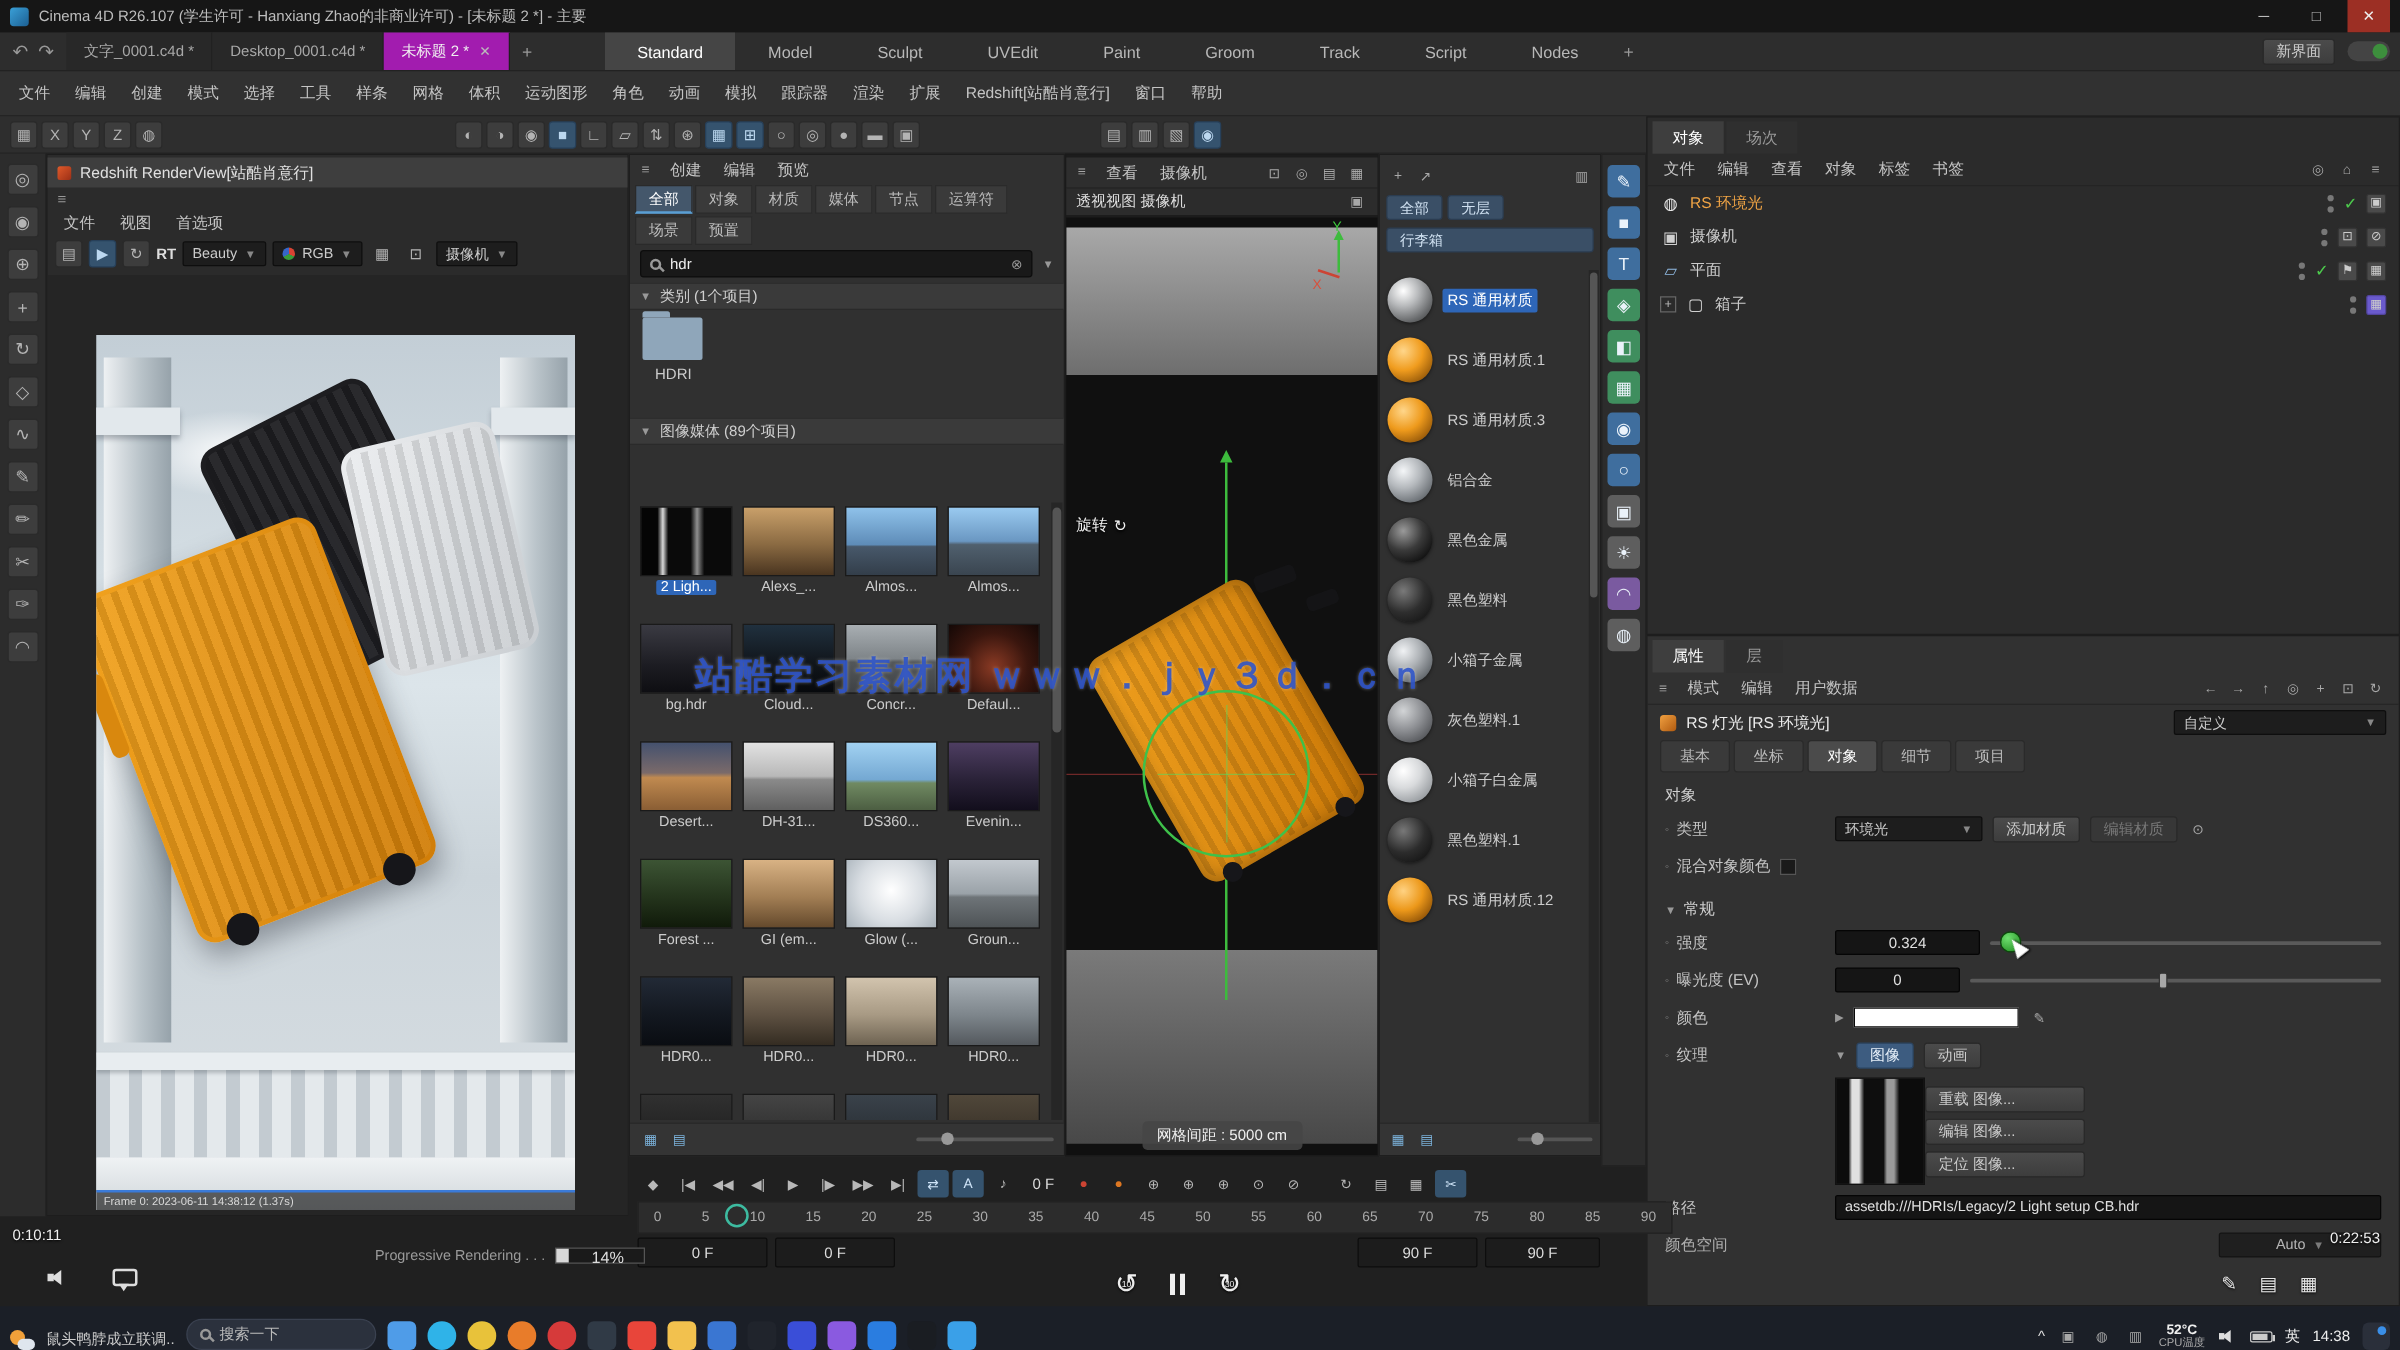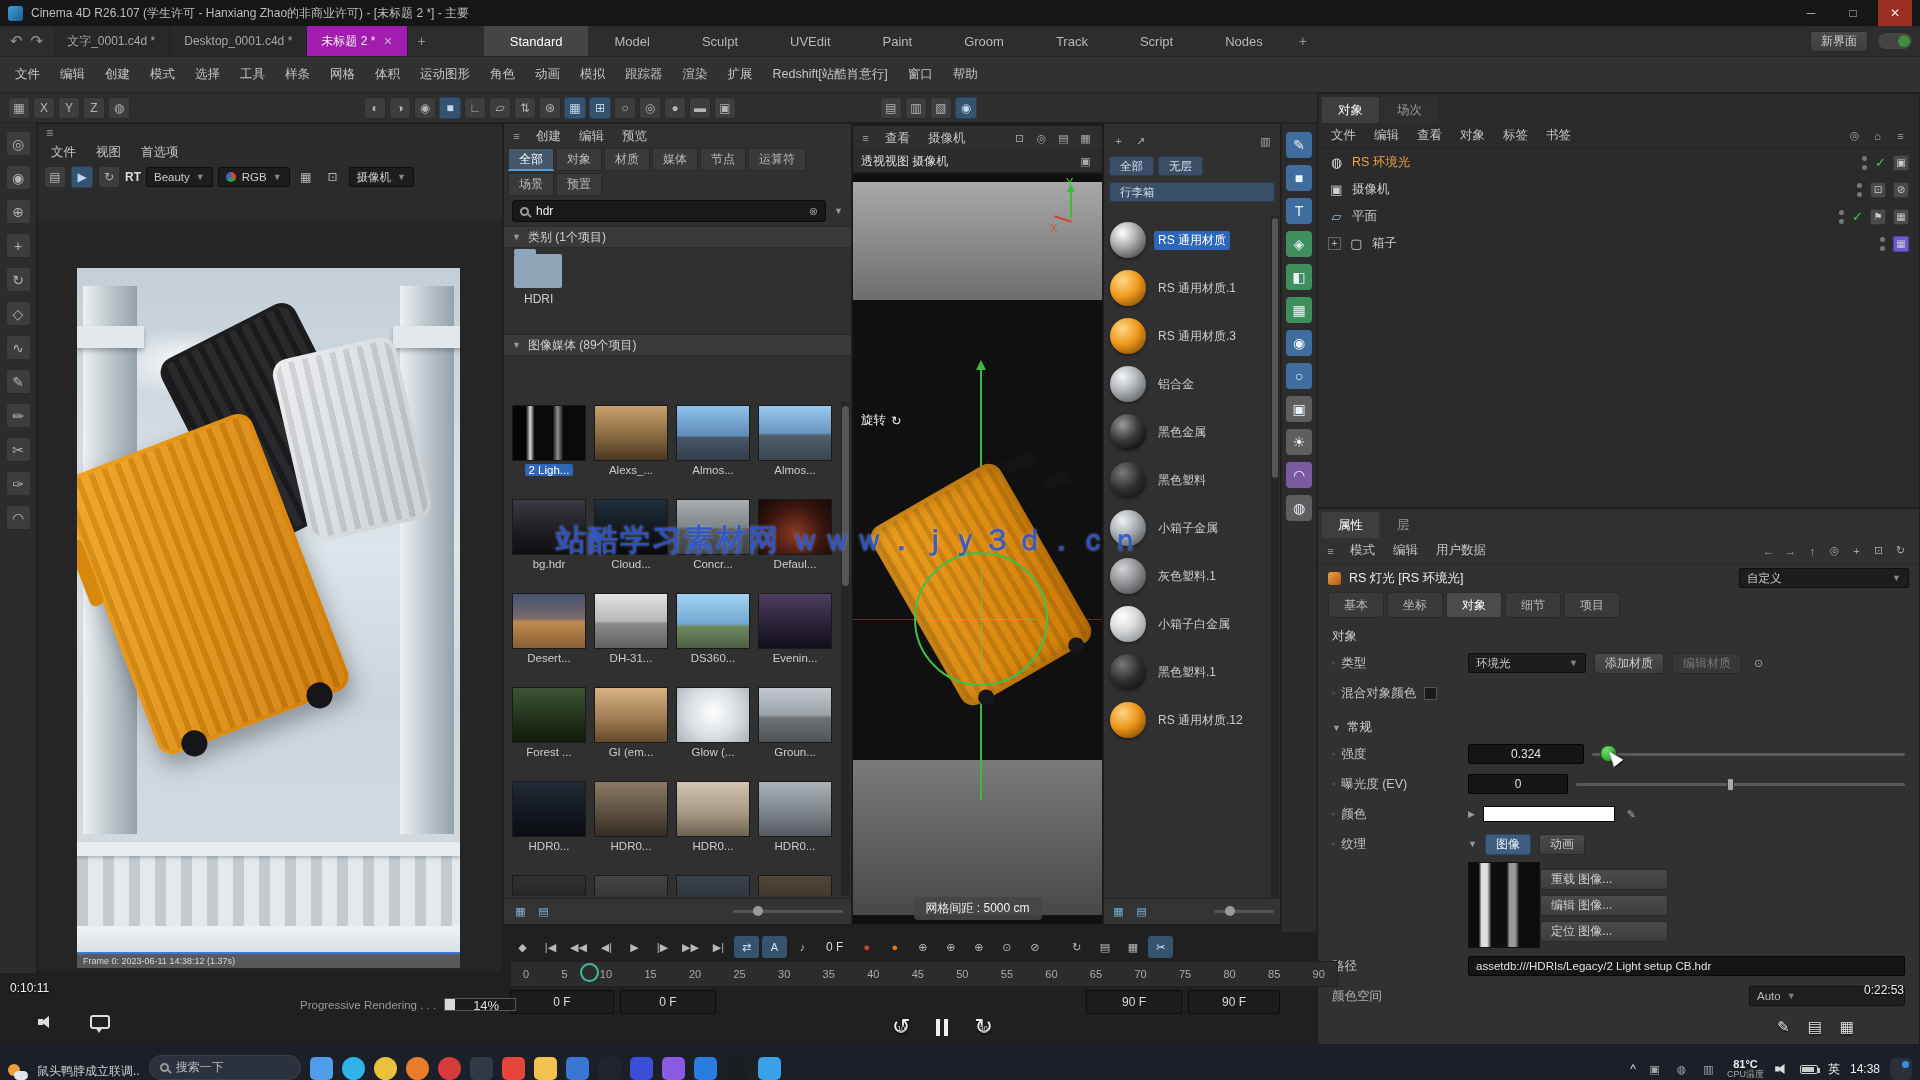--- a/index.html
+++ b/index.html
@@ -397,20 +397,24 @@
       <span class="ic">∿</span>
       <span class="ic">✎</span>
       <span class="ic">✏</span>
       <span class="ic">✂</span>
       <span class="ic">✑</span>
       <span class="ic">◠</span>
     </div>
 
   
   <div id="renderview" class="abs">
+    <div class="rv-title">
+      <span class="rv-dot"></span>
+      <span>Redshift RenderView[站酷肖意行]</span>
+    </div>
     <div class="rv-ham">
         <span>≡</span>
       </div>
     <div class="rv-menu menu-row">
 
     <span class="mi">文件</span>
         <span class="mi">视图</span>
         <span class="mi">首选项</span>
       </div>
     <div class="rv-tools">
@@ -974,21 +978,21 @@
             <span>路径</span>
           </span>
         <span class="pathbox">
             <span>assetdb:///HDRIs/Legacy/2 Light setup CB.hdr</span>
           </span>
       </div>
       <div class="arow" style="opacity:.85">
         <span class="alabel">
             <span>颜色空间</span>
           </span>
-        <span class="dd" style="width:156px;justify-content:flex-start;margin-left:auto">
+        <span class="dd" style="width:130px;justify-content:center;margin-left:auto">
           <span>Auto</span>
           <span class="caret">▼</span>
         </span>
       </div>
     </div>
   </div>
 
   
   <div id="transport" class="abs">
     <span style="display:flex;gap:3px">
@@ -1116,21 +1120,21 @@
         <span class="app" style="background: rgb(42, 125, 224);"></span>
         <span class="app" style="background: rgb(26, 29, 34);"></span>
         <span class="app" style="background: rgb(58, 160, 232);"></span>
       </div>
     <div id="tray">
       <span style="color:#ddd">^</span>
       <span class="mini">▣</span>
       <span class="mini">◍</span>
       <span class="mini">▥</span>
       <span class="temp">
-        <b>81°C</b>
+        <b>52°C</b>
         <span>CPU温度</span>
       </span>
       <span class="spk" style="transform:scale(.85)"></span>
       <span class="batt"></span>
       <span style="color:#eee">英</span>
       <span style="color:#eee">14:38</span>
       <span class="notif"></span>
     </div>
   </div>
 

